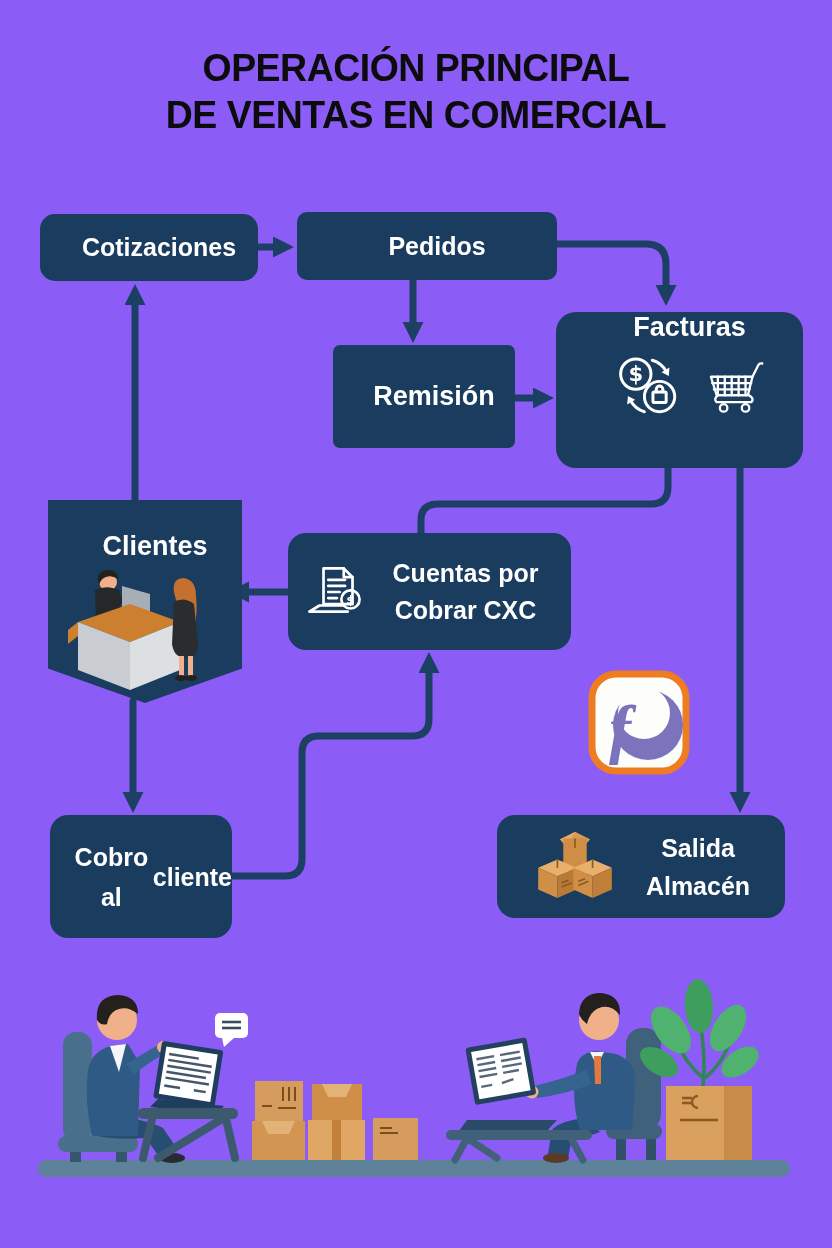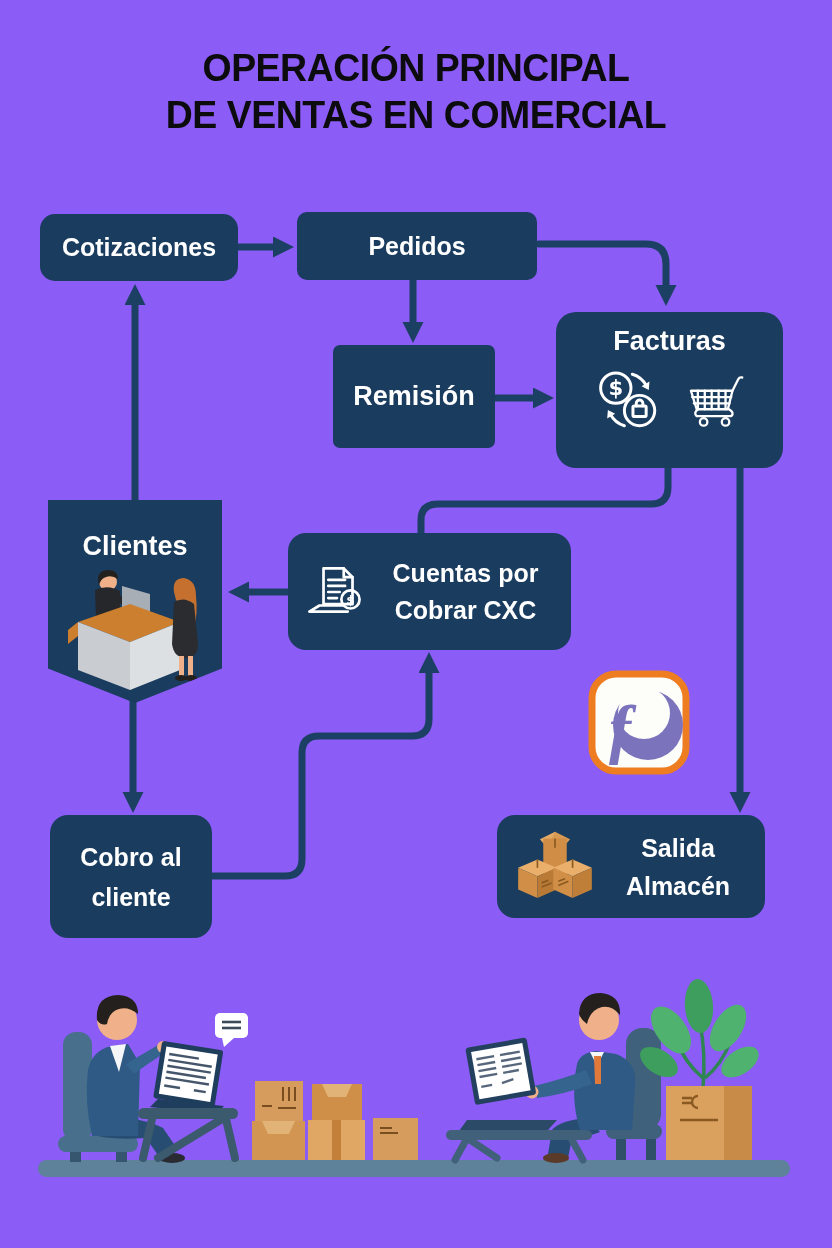--- a/index.html
+++ b/index.html
@@ -9,40 +9,40 @@
     font-family:"Liberation Sans","DejaVu Sans",sans-serif;
   }
   .title{
     position:absolute;left:0;top:44px;width:832px;text-align:center;
     color:#0c0c0e;font-weight:700;font-size:39px;line-height:47px;
     letter-spacing:-0.5px;transform:scaleX(0.96);
   }
   .connectors{position:absolute;left:0;top:0;width:832px;height:1248px;pointer-events:none;}
   .node{
     position:absolute;background:#1a3c5f;color:#ffffff;font-weight:700;
-    display:flex;align-items:center;justify-content:center;text-align:center;
+    display:flex;align-items:center;justify-content:center;text-align:center;padding-left:20px;
   }
   .n-cot{left:40px;top:214px;width:198px;height:67px;border-radius:15px;font-size:25px;}
   .n-ped{left:297px;top:212px;width:240px;height:68px;border-radius:10px;font-size:25px;}
   .n-rem{left:333px;top:345px;width:162px;height:103px;border-radius:7px;font-size:27px;}
   .n-fac{left:556px;top:312px;width:227px;height:156px;border-radius:20px;
          flex-direction:column;justify-content:flex-start;font-size:27px;}
-  .fac-title{margin-top:14px;}
+  .fac-title{}
   .fac-icons{display:flex;align-items:center;justify-content:center;gap:22px;margin-top:10px;}
   .n-cli{left:48px;top:500px;width:174px;height:203px;font-size:27px;
          clip-path:polygon(0 0,100% 0,100% 83%,50% 100%,0 83%);
          flex-direction:column;justify-content:flex-start;}
   .cli-label{margin-top:31px;}
   .cli-art{position:absolute;left:14px;top:66px;}
   .n-cxc{left:288px;top:533px;width:283px;height:117px;border-radius:18px;
          font-size:25px;line-height:37px;justify-content:flex-start;padding:0;}
   .cxc-icon{margin-left:18px;flex:0 0 auto;}
   .cxc-text{flex:1;text-align:center;padding-right:8px;}
   .n-cob{left:50px;top:815px;width:162px;height:123px;border-radius:18px;
-         font-size:25px;line-height:40px;flex-direction:column;}
+         font-size:25px;line-height:40px;flex-direction:row;}
   .n-sal{left:497px;top:815px;width:268px;height:103px;border-radius:18px;
          font-size:25px;line-height:38px;justify-content:flex-start;}
   .sal-icon{margin-left:8px;flex:0 0 auto;}
   .sal-text{flex:1;text-align:center;padding-right:14px;}
   .logo{position:absolute;left:588px;top:670px;width:102px;height:105px;}
   .illus{position:absolute;left:0;top:968px;width:832px;height:280px;}
 </style>
 </head>
 <body>
 

